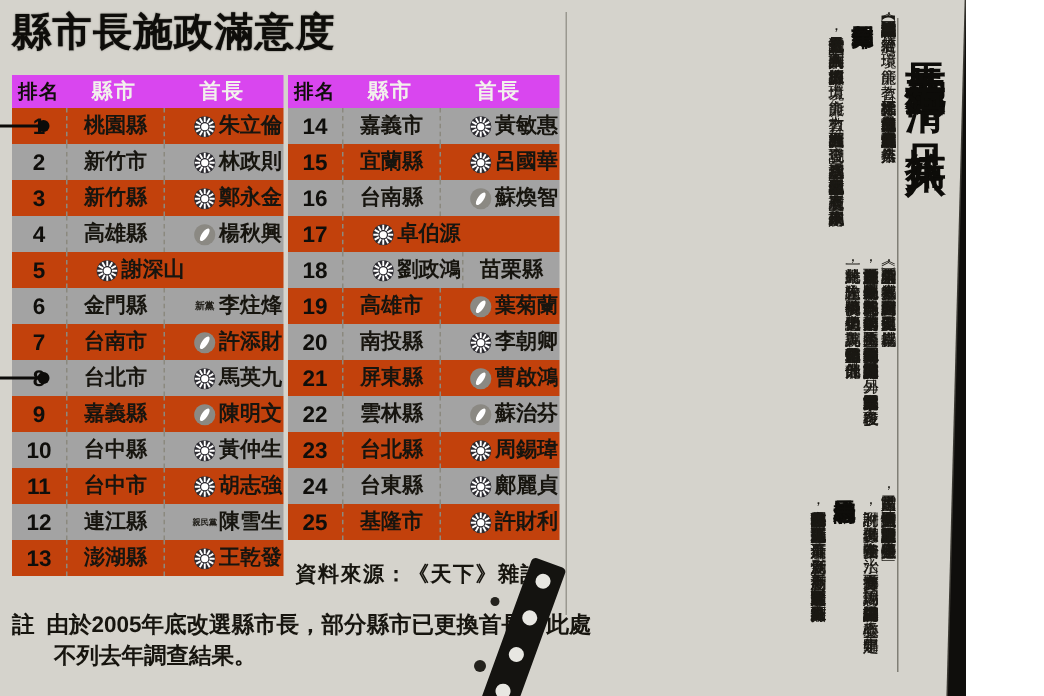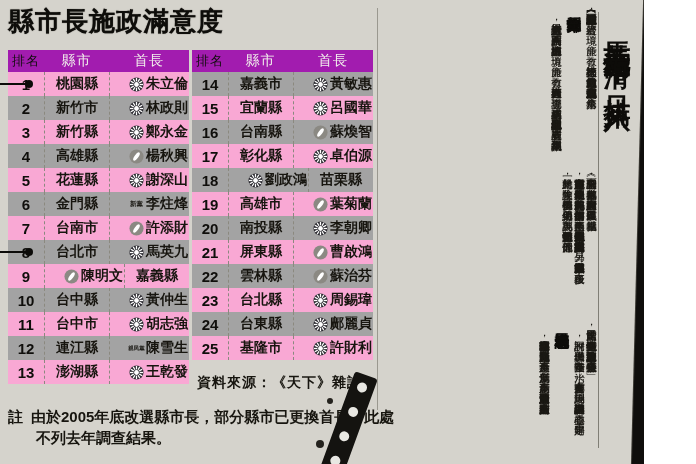--- a/index.html
+++ b/index.html
@@ -10,26 +10,26 @@
     color:#17150f;
   }
   
   .main-title{
     position:absolute; left:8px; top:4px;
     font-size:26px; font-weight:900; letter-spacing:1px;
     color:#0e0d0a; text-shadow:0 0 1px #3c3a34;
   }
   .tbl{ position:absolute; top:50px; width:181px; }
   .tbl-left{ left:8px; } .tbl-right{ left:192px; }
-  .thead{ display:flex; height:22px; background:#a21caf; color:#f2f1ec;
-          font-size:13px; font-weight:400; align-items:center;justify-content:space-between; }
+  .thead{ display:flex; height:22px; background:#d946ef; color:#f2f1ec;
+          font-size:13px; font-weight:700; align-items:center; }
   .thead .hc{ text-align:center; letter-spacing:1px; }
   .trow{ position:relative; display:flex; height:24px; align-items:center;
          background:#a3a3a3; font-weight:700; }
-  .trow.shade{ background:#f9a8d4;text-align:right; }
+  .trow.shade{ background:#c2410c;text-align:right; }
   .c{ display:flex; align-items:center; justify-content:center; height:100%; }
   .rank{ width:36px; font-size:15px; color:#0f0e0b; }
   .county{ width:64px; font-size:14px; border-left:1px dashed #8b897f; }
   .mayor{ width:80px; font-size:14px; border-left:1px dashed #8b897f; justify-content:flex-start; padding-left:18px; box-sizing:border-box; }
   .hc.rank{ font-size:13px; } 
   .hc.county,.hc.mayor{ border-left:none; justify-content:center; padding-left:0; }
   .picon{ display:inline-flex; width:16px; height:15px; margin-right:2px; align-items:center; justify-content:center; flex:none; }
   .ticon{ display:inline-flex; width:17px; height:14px; margin-right:1px; align-items:center; justify-content:center;
           font-size:6.5px; font-weight:700; color:#22201b; letter-spacing:0; flex:none; white-space:nowrap; }
   .ticon.pfp{ font-size:5.5px; }
@@ -183,21 +183,20 @@
               <svg viewBox="-10 -10 20 20" width="15" height="15">
                 <circle r="9.4" fill="#8b8983"></circle>
                 <ellipse rx="2.6" ry="6.6" transform="rotate(35)" fill="#fff"></ellipse>
               </svg>
             </span>
             <span>楊秋興</span>
           </div>
         </div>
         <div class="trow shade">
           <div class="c rank">5</div>
-          <div class="c county">花蓮縣</div>
           <div class="c mayor">
             <span class="picon">
               <svg viewBox="-10 -10 20 20" width="15" height="15">
                 <circle r="9.4" fill="#2c2b31"></circle>
                 <line x1="0" y1="-4.2" x2="0" y2="-8.8" stroke="#fff" stroke-width="1.7" transform="rotate(0)"></line>
                 <line x1="0" y1="-4.2" x2="0" y2="-8.8" stroke="#fff" stroke-width="1.7" transform="rotate(30)"></line>
                 <line x1="0" y1="-4.2" x2="0" y2="-8.8" stroke="#fff" stroke-width="1.7" transform="rotate(60)"></line>
                 <line x1="0" y1="-4.2" x2="0" y2="-8.8" stroke="#fff" stroke-width="1.7" transform="rotate(90)"></line>
                 <line x1="0" y1="-4.2" x2="0" y2="-8.8" stroke="#fff" stroke-width="1.7" transform="rotate(120)"></line>
                 <line x1="0" y1="-4.2" x2="0" y2="-8.8" stroke="#fff" stroke-width="1.7" transform="rotate(150)"></line>
@@ -257,30 +256,30 @@
                 <line x1="0" y1="-4.2" x2="0" y2="-8.8" stroke="#fff" stroke-width="1.7" transform="rotate(300)"></line>
                 <line x1="0" y1="-4.2" x2="0" y2="-8.8" stroke="#fff" stroke-width="1.7" transform="rotate(330)"></line>
                 <circle r="3.2" fill="#fff"></circle>
               </svg>
             </span>
             <span>馬英九</span>
           </div>
         </div>
         <div class="trow shade">
           <div class="c rank">9</div>
+          <div class="c county">嘉義縣</div>
           <div class="c mayor">
             <span class="picon">
               <svg viewBox="-10 -10 20 20" width="15" height="15">
                 <circle r="9.4" fill="#8b8983"></circle>
                 <ellipse rx="2.6" ry="6.6" transform="rotate(35)" fill="#fff"></ellipse>
               </svg>
             </span>
             <span>陳明文</span>
           </div>
-          <div class="c county">嘉義縣</div>
         </div>
         <div class="trow">
           <div class="c rank">10</div>
           <div class="c county">台中縣</div>
           <div class="c mayor">
             <span class="picon">
               <svg viewBox="-10 -10 20 20" width="15" height="15">
                 <circle r="9.4" fill="#2c2b31"></circle>
                 <line x1="0" y1="-4.2" x2="0" y2="-8.8" stroke="#fff" stroke-width="1.7" transform="rotate(0)"></line>
                 <line x1="0" y1="-4.2" x2="0" y2="-8.8" stroke="#fff" stroke-width="1.7" transform="rotate(30)"></line>
@@ -426,21 +425,20 @@
               <svg viewBox="-10 -10 20 20" width="15" height="15">
                 <circle r="9.4" fill="#8b8983"></circle>
                 <ellipse rx="2.6" ry="6.6" transform="rotate(35)" fill="#fff"></ellipse>
               </svg>
             </span>
             <span>蘇煥智</span>
           </div>
         </div>
         <div class="trow shade">
           <div class="c rank">17</div>
-          <div class="c county">彰化縣</div>
           <div class="c mayor">
             <span class="picon">
               <svg viewBox="-10 -10 20 20" width="15" height="15">
                 <circle r="9.4" fill="#2c2b31"></circle>
                 <line x1="0" y1="-4.2" x2="0" y2="-8.8" stroke="#fff" stroke-width="1.7" transform="rotate(0)"></line>
                 <line x1="0" y1="-4.2" x2="0" y2="-8.8" stroke="#fff" stroke-width="1.7" transform="rotate(30)"></line>
                 <line x1="0" y1="-4.2" x2="0" y2="-8.8" stroke="#fff" stroke-width="1.7" transform="rotate(60)"></line>
                 <line x1="0" y1="-4.2" x2="0" y2="-8.8" stroke="#fff" stroke-width="1.7" transform="rotate(90)"></line>
                 <line x1="0" y1="-4.2" x2="0" y2="-8.8" stroke="#fff" stroke-width="1.7" transform="rotate(120)"></line>
                 <line x1="0" y1="-4.2" x2="0" y2="-8.8" stroke="#fff" stroke-width="1.7" transform="rotate(150)"></line>

